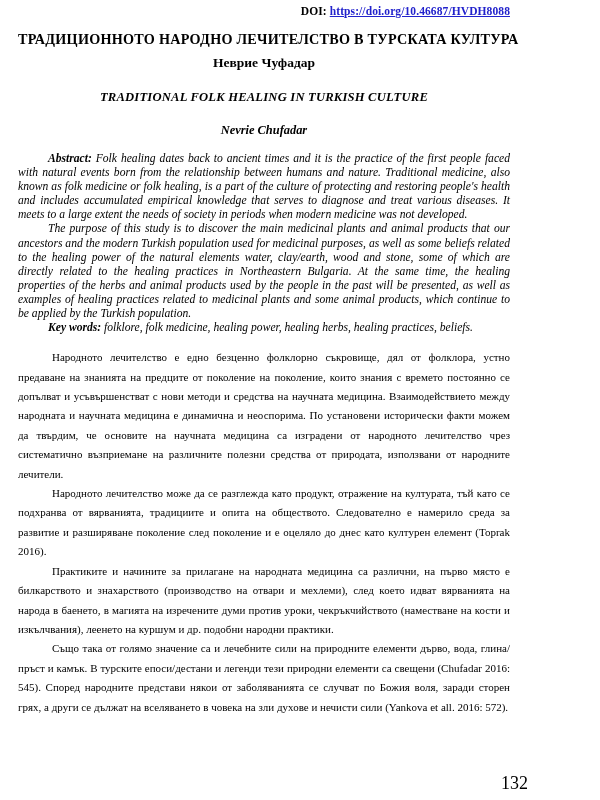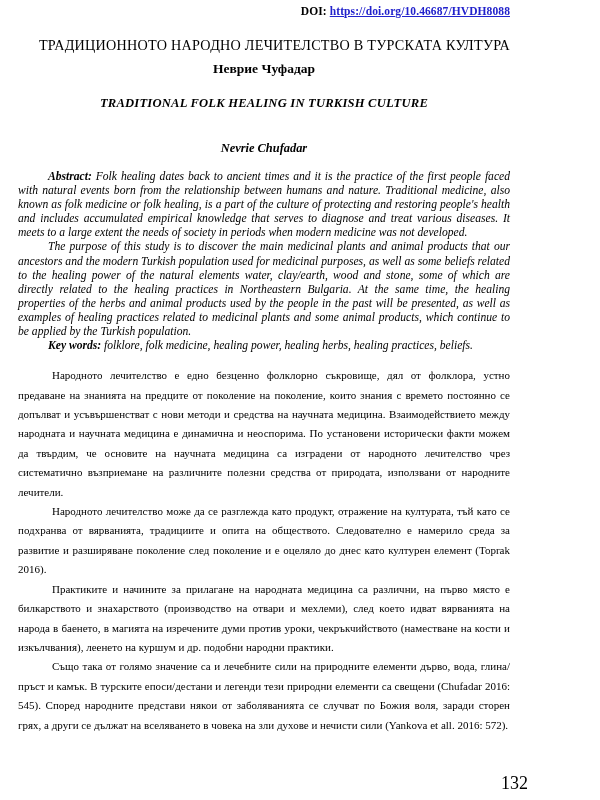--- a/index.html
+++ b/index.html
@@ -38,25 +38,25 @@
     color: #000;
   }
   .doi-link {
     color: #2222cc;
     text-decoration: underline;
     font-weight: bold;
   }
 
   
   .title-bg {
-    text-align: right;
+    text-align: left;
     font-size: 14.2px;
-    font-weight: normal;
+    font-weight: bold;
     letter-spacing: 0.25px;
-    margin-top: 18px;
+    margin-top: 12px;
     line-height: 18px;
     white-space: nowrap;
   }
   .author-bg {
     text-align: center;
     font-size: 13.5px;
     font-weight: bold;
     margin-top: 6px;
     line-height: 17px;
   }
@@ -67,21 +67,21 @@
     font-style: italic;
     margin-top: 18px;
     line-height: 16px;
     letter-spacing: 0.2px;
   }
   .author-en {
     text-align: center;
     font-size: 12.4px;
     font-weight: bold;
     font-style: italic;
-    margin-top: 29px;
+    margin-top: 17px;
     line-height: 16px;
   }
 
   
   .abstract {
     margin-top: 14px;
     font-size: 11.6px;
     font-style: italic;
     line-height: 14.1px;
     text-align: justify;

